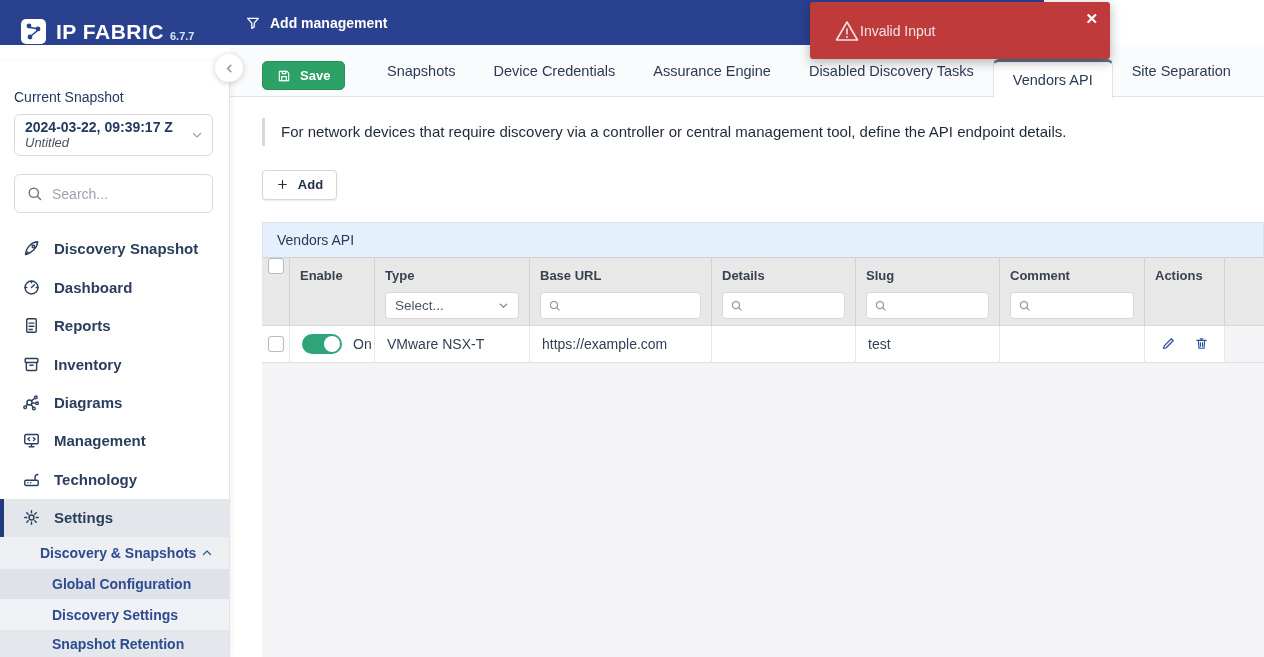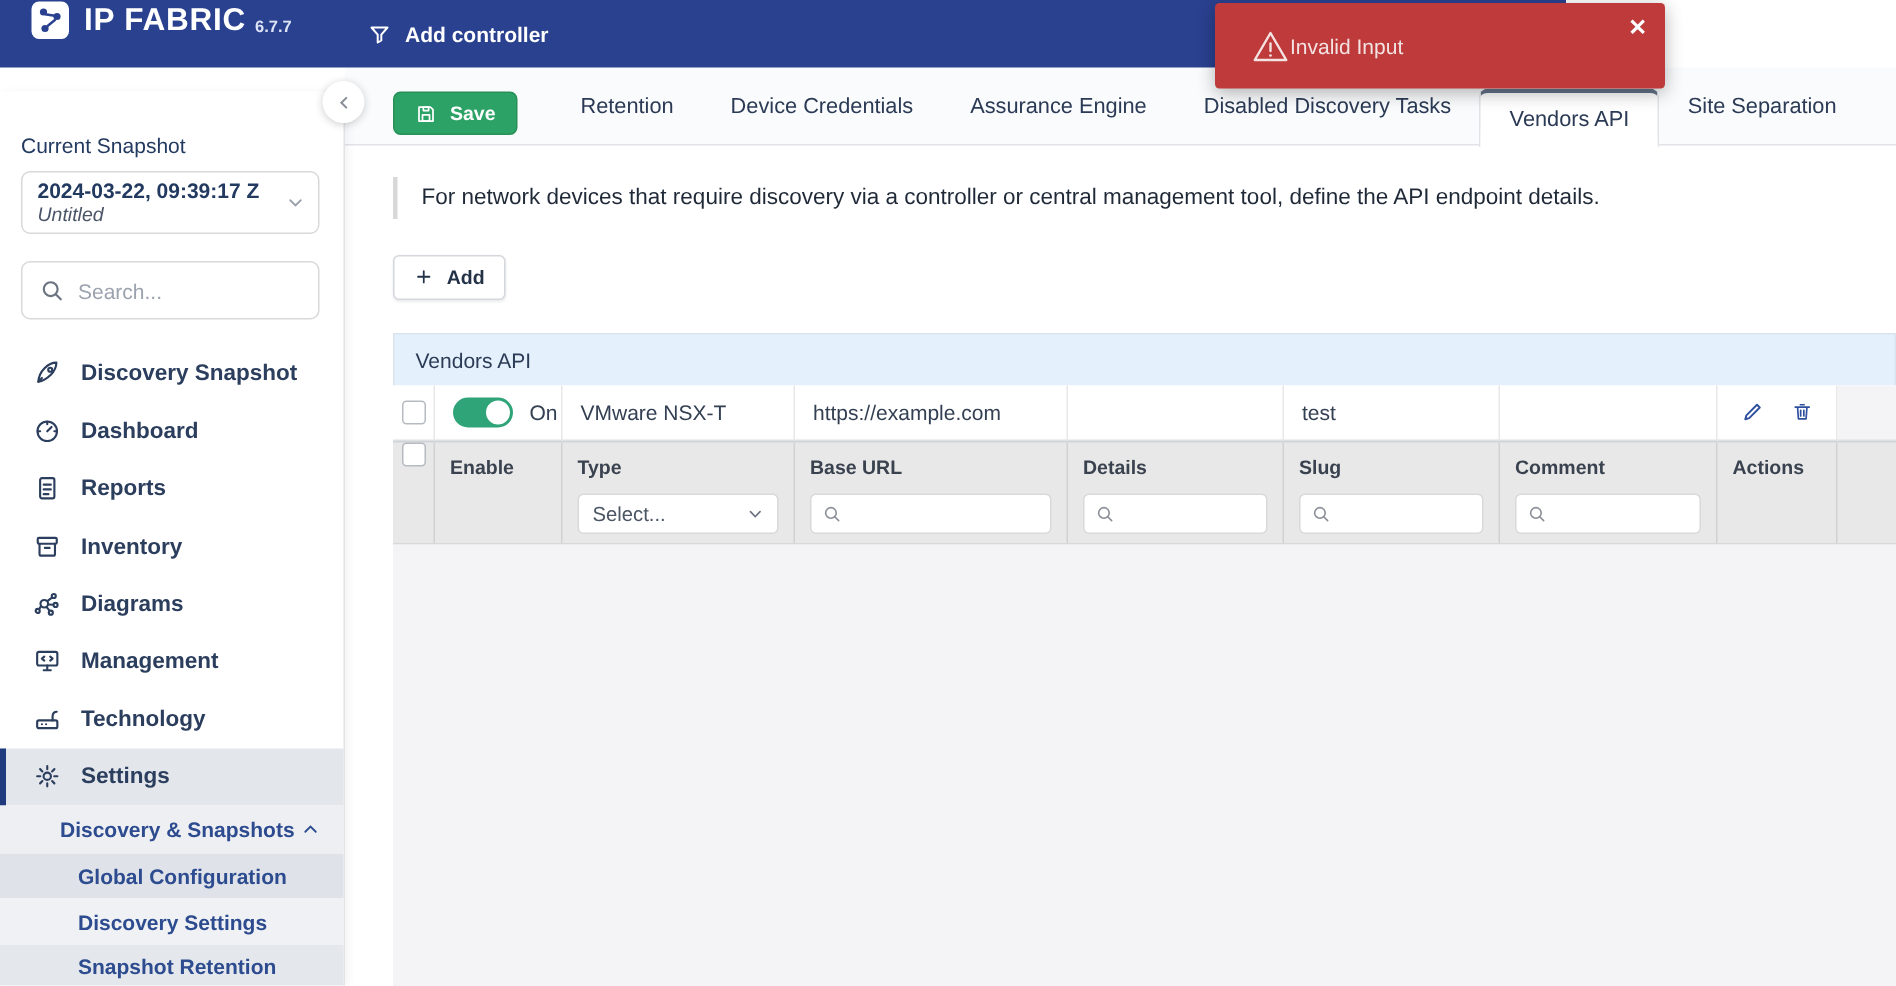--- a/index.html
+++ b/index.html
@@ -2,21 +2,21 @@
 <html><head>
 <meta charset="utf-8">
 <style>
   * { margin:0; padding:0; box-sizing:border-box; }
   html,body { width:1264px; height:657px; overflow:hidden; background:#fff;
     font-family:"Liberation Sans", sans-serif; }
   svg { display:block; }
 
   
   .app-header { position:absolute; top:0; left:0; width:1044px; height:45px;
-    background:#2a4190; display:flex; align-items:flex-start; z-index:5; }
+    background:#2a4190; display:flex; align-items:flex-end; z-index:5; }
   .brand { display:flex; align-items:center; padding-left:20px; }
   .brand-name { color:#fff; font-size:21px; font-weight:800; letter-spacing:.5px; margin-left:9px; }
   .brand-version { color:#dde4f5; font-size:11px; font-weight:700; margin-left:6px; margin-top:9px; }
   .add-attribute { position:absolute; left:245px; top:0; height:45px; display:flex;
     align-items:center; gap:9px; color:#fff; font-size:14px; font-weight:700; cursor:pointer; }
 
   
   .toast { position:absolute; left:810px; top:2px; width:300px; height:57px;
     background:#bf3a3a; border-radius:3px; box-shadow:0 3px 12px rgba(0,0,0,.3);
     z-index:50; display:flex; align-items:center; padding-left:24px; gap:0; }
@@ -123,21 +123,21 @@
     </span>
     <span class="brand-name">IP FABRIC</span>
     <span class="brand-version">6.7.7</span>
   </div>
   <div class="add-attribute">
     <span>
       <svg width="16" height="16" viewBox="0 0 24 24" fill="none" stroke="#fff" stroke-width="2" stroke-linejoin="round">
         <path d="M4 5h16l-6.2 7.2V18l-3.6 2v-7.8L4 5z"></path>
       </svg>
     </span>
-    <span>Add controller</span>
+    <span>Add management</span>
   </div>
 </div>
 
 <div class="toast">
   <span>
     <svg width="26" height="24" viewBox="0 0 26 24" fill="none" stroke="#f3e3e3" stroke-width="1.6" stroke-linejoin="round">
       <path d="M13 3L2.5 21h21L13 3z"></path>
       <path d="M13 10v5" stroke-linecap="round"></path>
       <circle cx="13" cy="18" r="0.9" fill="#f3e3e3" stroke="none"></circle>
     </svg>
@@ -281,21 +281,21 @@
       <span>
         <svg width="14" height="14" viewBox="0 0 24 24" fill="none" stroke="#fff" stroke-width="2" stroke-linejoin="round">
           <path d="M4 4h13l3 3v13H4z"></path>
             <path d="M8 13h8v7H8z"></path>
             <path d="M9 4h6v4H9z"></path>
         </svg>
       </span>
       <span>Save</span>
     </button>
     <div class="tabs">
-      <div class="tab">Retention</div>
+      <div class="tab">Snapshots</div>
       <div class="tab">Device Credentials</div>
       <div class="tab">Assurance Engine</div>
       <div class="tab">Disabled Discovery Tasks</div>
       <div class="tab active">Vendors API</div>
       <div class="tab">Site Separation</div>
     </div>
   </div>
 
   <div class="description">For network devices that require discovery via a controller or central management tool, define the API endpoint details.</div>
 
@@ -303,20 +303,88 @@
     <span>
       <svg width="13" height="13" viewBox="0 0 24 24" fill="none" stroke="#243247" stroke-width="2.2" stroke-linecap="round">
           <path d="M12 5v14M5 12h14"></path>
         </svg>
     </span>
     <span>Add</span>
   </button>
 
   <div class="table-area">
     <div class="panel-title">Vendors API</div>
+
+    <div class="grid-row gh">
+      <div class="cell-check" style="display:flex; justify-content:center;">
+        <span class="checkbox"></span>
+      </div>
+      <div><span class="col-label">Enable</span></div>
+      <div>
+        <span class="col-label">Type</span>
+        <div class="select-box">
+          <span>Select...</span>
+          <span class="chev">
+            <svg width="11" height="11" viewBox="0 0 24 24" fill="none" stroke="currentColor" stroke-width="2.4" stroke-linecap="round">
+                <path d="M5 9l7 7 7-7"></path>
+              </svg>
+          </span>
+        </div>
+      </div>
+      <div>
+        <span class="col-label">Base URL</span>
+        <div class="filter-wrap">
+          <span class="mag">
+            <svg width="13" height="13" viewBox="0 0 24 24" fill="none" stroke="currentColor" stroke-width="2" stroke-linecap="round">
+                <circle cx="11" cy="11" r="6.5"></circle>
+                <path d="M16 16l4.5 4.5"></path>
+              </svg>
+          </span>
+          <input class="filter-input" type="text" style="">
+        </div>
+      </div>
+      <div>
+        <span class="col-label">Details</span>
+        <div class="filter-wrap">
+          <span class="mag">
+            <svg width="13" height="13" viewBox="0 0 24 24" fill="none" stroke="currentColor" stroke-width="2" stroke-linecap="round">
+                <circle cx="11" cy="11" r="6.5"></circle>
+                <path d="M16 16l4.5 4.5"></path>
+              </svg>
+          </span>
+          <input class="filter-input" type="text" style="">
+        </div>
+      </div>
+      <div>
+        <span class="col-label">Slug</span>
+        <div class="filter-wrap">
+          <span class="mag">
+            <svg width="13" height="13" viewBox="0 0 24 24" fill="none" stroke="currentColor" stroke-width="2" stroke-linecap="round">
+                <circle cx="11" cy="11" r="6.5"></circle>
+                <path d="M16 16l4.5 4.5"></path>
+              </svg>
+          </span>
+          <input class="filter-input" type="text" style="">
+        </div>
+      </div>
+      <div>
+        <span class="col-label">Comment</span>
+        <div class="filter-wrap">
+          <span class="mag">
+            <svg width="13" height="13" viewBox="0 0 24 24" fill="none" stroke="currentColor" stroke-width="2" stroke-linecap="round">
+                <circle cx="11" cy="11" r="6.5"></circle>
+                <path d="M16 16l4.5 4.5"></path>
+              </svg>
+          </span>
+          <input class="filter-input" type="text" style="">
+        </div>
+      </div>
+      <div><span class="col-label">Actions</span></div>
+      <div style="border-right:none;"></div>
+    </div>
 
     <div class="grid-row gr">
       <div class="cell-check">
           <span class="checkbox"></span>
         </div>
       <div>
         <span class="toggle">
             <span class="knob"></span>
           </span>
         <span class="toggle-label">On</span>
@@ -335,83 +403,15 @@
         <span class="action-icon">
           <svg width="15" height="15" viewBox="0 0 24 24" fill="none" stroke="currentColor" stroke-width="1.8" stroke-linecap="round" stroke-linejoin="round">
               <path d="M4.5 7h15M10 4.5h4M7 7l.9 12.5h8.2L17 7"></path>
               <path d="M10.3 10.5v6M13.7 10.5v6"></path>
             </svg>
         </span>
       </div>
       <div style="border-right:none; background:#f4f4f6;"></div>
     </div>
 
-    <div class="grid-row gh">
-      <div class="cell-check" style="display:flex; justify-content:center;">
-        <span class="checkbox"></span>
-      </div>
-      <div><span class="col-label">Enable</span></div>
-      <div>
-        <span class="col-label">Type</span>
-        <div class="select-box">
-          <span>Select...</span>
-          <span class="chev">
-            <svg width="11" height="11" viewBox="0 0 24 24" fill="none" stroke="currentColor" stroke-width="2.4" stroke-linecap="round">
-                <path d="M5 9l7 7 7-7"></path>
-              </svg>
-          </span>
-        </div>
-      </div>
-      <div>
-        <span class="col-label">Base URL</span>
-        <div class="filter-wrap">
-          <span class="mag">
-            <svg width="13" height="13" viewBox="0 0 24 24" fill="none" stroke="currentColor" stroke-width="2" stroke-linecap="round">
-                <circle cx="11" cy="11" r="6.5"></circle>
-                <path d="M16 16l4.5 4.5"></path>
-              </svg>
-          </span>
-          <input class="filter-input" type="text" style="">
-        </div>
-      </div>
-      <div>
-        <span class="col-label">Details</span>
-        <div class="filter-wrap">
-          <span class="mag">
-            <svg width="13" height="13" viewBox="0 0 24 24" fill="none" stroke="currentColor" stroke-width="2" stroke-linecap="round">
-                <circle cx="11" cy="11" r="6.5"></circle>
-                <path d="M16 16l4.5 4.5"></path>
-              </svg>
-          </span>
-          <input class="filter-input" type="text" style="">
-        </div>
-      </div>
-      <div>
-        <span class="col-label">Slug</span>
-        <div class="filter-wrap">
-          <span class="mag">
-            <svg width="13" height="13" viewBox="0 0 24 24" fill="none" stroke="currentColor" stroke-width="2" stroke-linecap="round">
-                <circle cx="11" cy="11" r="6.5"></circle>
-                <path d="M16 16l4.5 4.5"></path>
-              </svg>
-          </span>
-          <input class="filter-input" type="text" style="">
-        </div>
-      </div>
-      <div>
-        <span class="col-label">Comment</span>
-        <div class="filter-wrap">
-          <span class="mag">
-            <svg width="13" height="13" viewBox="0 0 24 24" fill="none" stroke="currentColor" stroke-width="2" stroke-linecap="round">
-                <circle cx="11" cy="11" r="6.5"></circle>
-                <path d="M16 16l4.5 4.5"></path>
-              </svg>
-          </span>
-          <input class="filter-input" type="text" style="">
-        </div>
-      </div>
-      <div><span class="col-label">Actions</span></div>
-      <div style="border-right:none;"></div>
-    </div>
-
     <div class="below"></div>
   </div>
 </div>
 
 </body></html>

